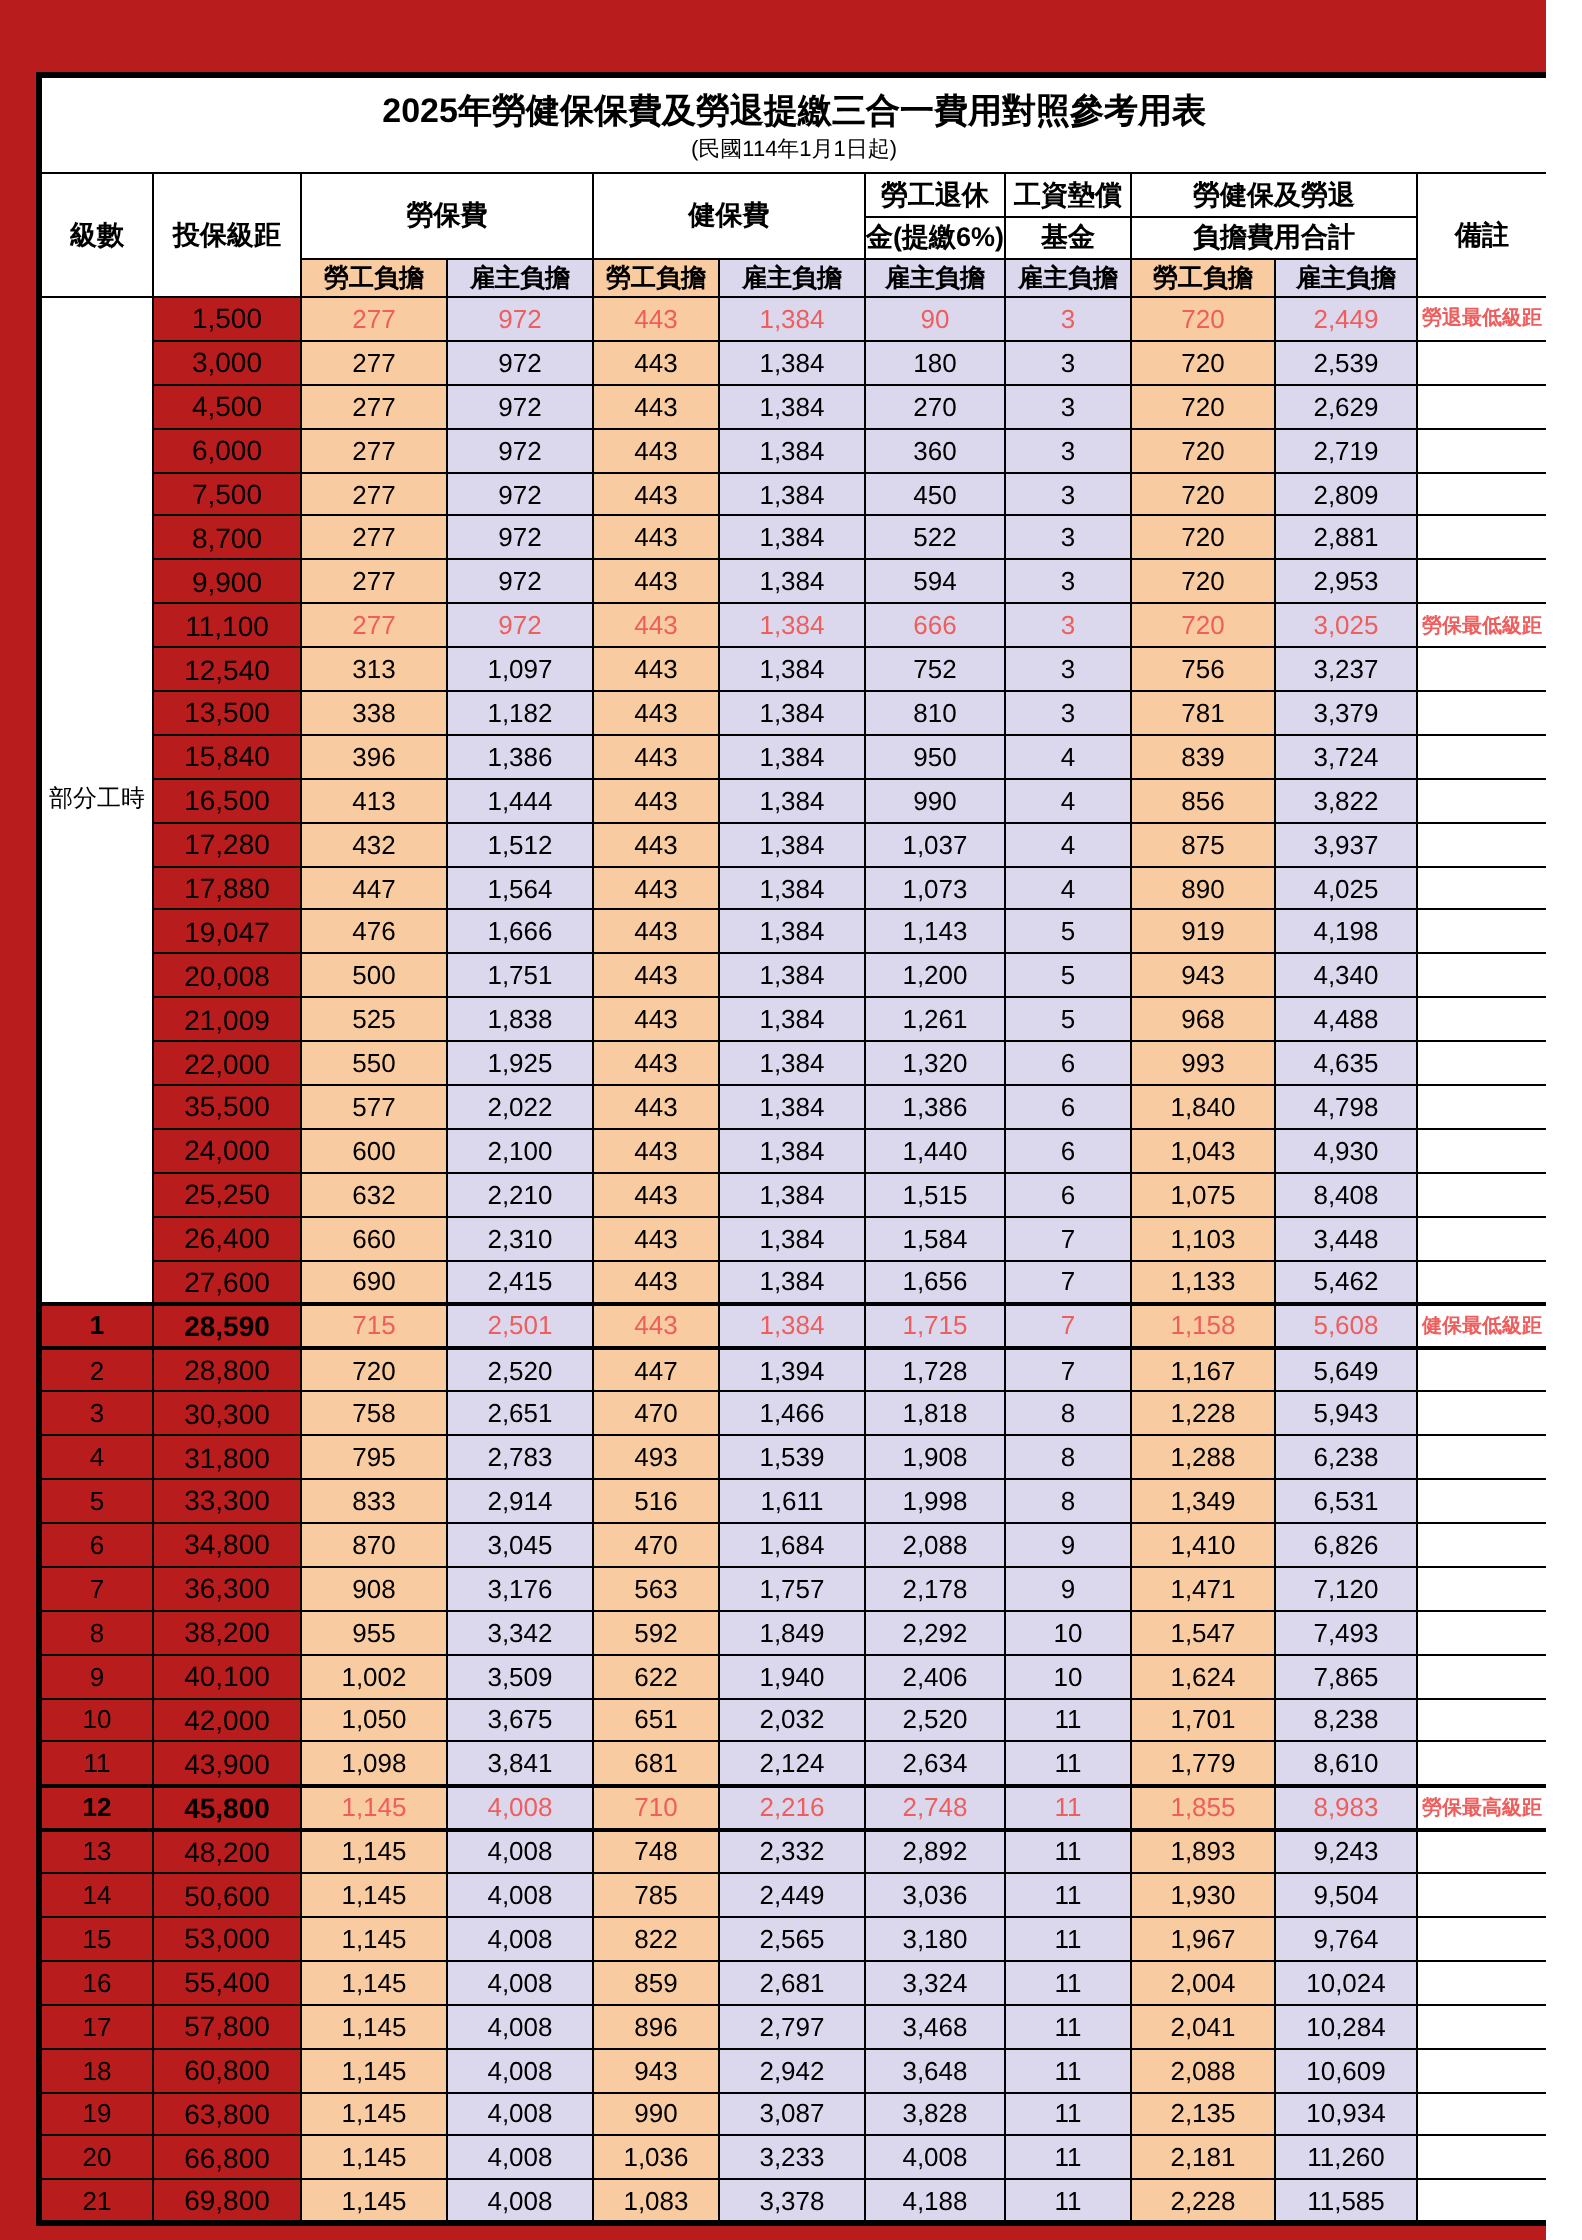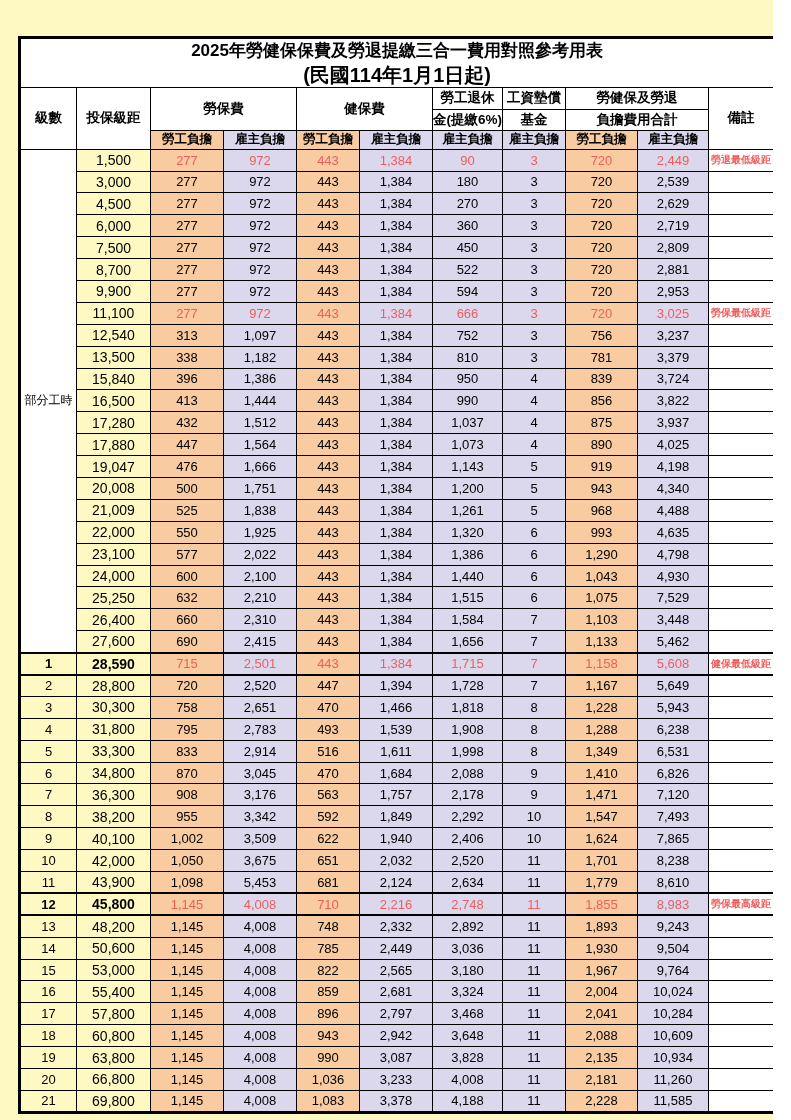--- a/index.html
+++ b/index.html
@@ -2,35 +2,35 @@
 <html style="--employee-bg: #F8CBA0; --employer-bg: #DBD8EE; --highlight-red: #EE5E5C;"><head>
 <meta charset="utf-8">
 <style>
   * { margin:0; padding:0; box-sizing:border-box; }
   html,body { background:#ffffff; }
   body {
     width:791px; height:1120px;
     font-family:"Liberation Sans","DejaVu Sans",sans-serif;
     color:#000;
   }
-  .page { position:relative; width:773px; height:1120px; background:#fef9c3; overflow:hidden; }
+  .page { position:relative; width:773px; height:1120px; background:#b91c1c; overflow:hidden; }
   table.main {
     position:absolute; left:18px; top:36px; width:755px;
     border-collapse:collapse; table-layout:fixed;
     border:3px solid #000;
   }
   td,th {
     border:1.5px solid #000;
     text-align:center; vertical-align:middle;
     overflow:hidden; white-space:nowrap;
     font-weight:normal;
   }
   .title-cell { height:49px; background:#fff; }
   .title-main { font-size:17px; font-weight:bold; line-height:1.45; }
-  .title-sub  { font-size:20px; font-weight:bold; line-height:1.15; }
+  .title-sub  { font-size:11px; font-weight:normal; line-height:1.15; }
   thead th { font-weight:bold; font-size:13.5px; background:#fff; }
   tr.h1 th { height:22px; }
   tr.h2 th { height:21px; }
   tr.h3 th { height:19px; font-size:12.5px;margin-top:28px; }
   tbody td { height:21.9px; font-size:13px; }
   .emp { background:var(--employee-bg,#F8CBA0); }
   .er  { background:var(--employer-bg,#DBD8EE); }
   .red-text { color:var(--highlight-red,#EE5E5C); }
   .bold { font-weight:bold; }
   td.level { font-size:13px; }
@@ -305,28 +305,28 @@
           <td class="er">1,925</td>
           <td class="emp">443</td>
           <td class="er">1,384</td>
           <td class="er">1,320</td>
           <td class="er">6</td>
           <td class="emp">993</td>
           <td class="er">4,635</td>
           <td class="note-cell"></td>
         </tr>
         <tr>
-          <td class="bracket">23,100</td>
+          <td class="bracket">35,500</td>
           <td class="emp">577</td>
           <td class="er">2,022</td>
           <td class="emp">443</td>
           <td class="er">1,384</td>
           <td class="er">1,386</td>
           <td class="er">6</td>
-          <td class="emp">1,290</td>
+          <td class="emp">1,840</td>
           <td class="er">4,798</td>
           <td class="note-cell"></td>
         </tr>
         <tr>
           <td class="bracket">24,000</td>
           <td class="emp">600</td>
           <td class="er">2,100</td>
           <td class="emp">443</td>
           <td class="er">1,384</td>
           <td class="er">1,440</td>
@@ -337,21 +337,21 @@
         </tr>
         <tr>
           <td class="bracket">25,250</td>
           <td class="emp">632</td>
           <td class="er">2,210</td>
           <td class="emp">443</td>
           <td class="er">1,384</td>
           <td class="er">1,515</td>
           <td class="er">6</td>
           <td class="emp">1,075</td>
-          <td class="er">7,529</td>
+          <td class="er">8,408</td>
           <td class="note-cell"></td>
         </tr>
         <tr>
           <td class="bracket">26,400</td>
           <td class="emp">660</td>
           <td class="er">2,310</td>
           <td class="emp">443</td>
           <td class="er">1,384</td>
           <td class="er">1,584</td>
           <td class="er">7</td>
@@ -498,21 +498,21 @@
           <td class="er">2,520</td>
           <td class="er">11</td>
           <td class="emp">1,701</td>
           <td class="er">8,238</td>
           <td class="note-cell"></td>
         </tr>
         <tr>
           <td class="level">11</td>
           <td class="bracket">43,900</td>
           <td class="emp">1,098</td>
-          <td class="er">5,453</td>
+          <td class="er">3,841</td>
           <td class="emp">681</td>
           <td class="er">2,124</td>
           <td class="er">2,634</td>
           <td class="er">11</td>
           <td class="emp">1,779</td>
           <td class="er">8,610</td>
           <td class="note-cell"></td>
         </tr>
         <tr class="hl">
           <td class="level bold">12</td>

